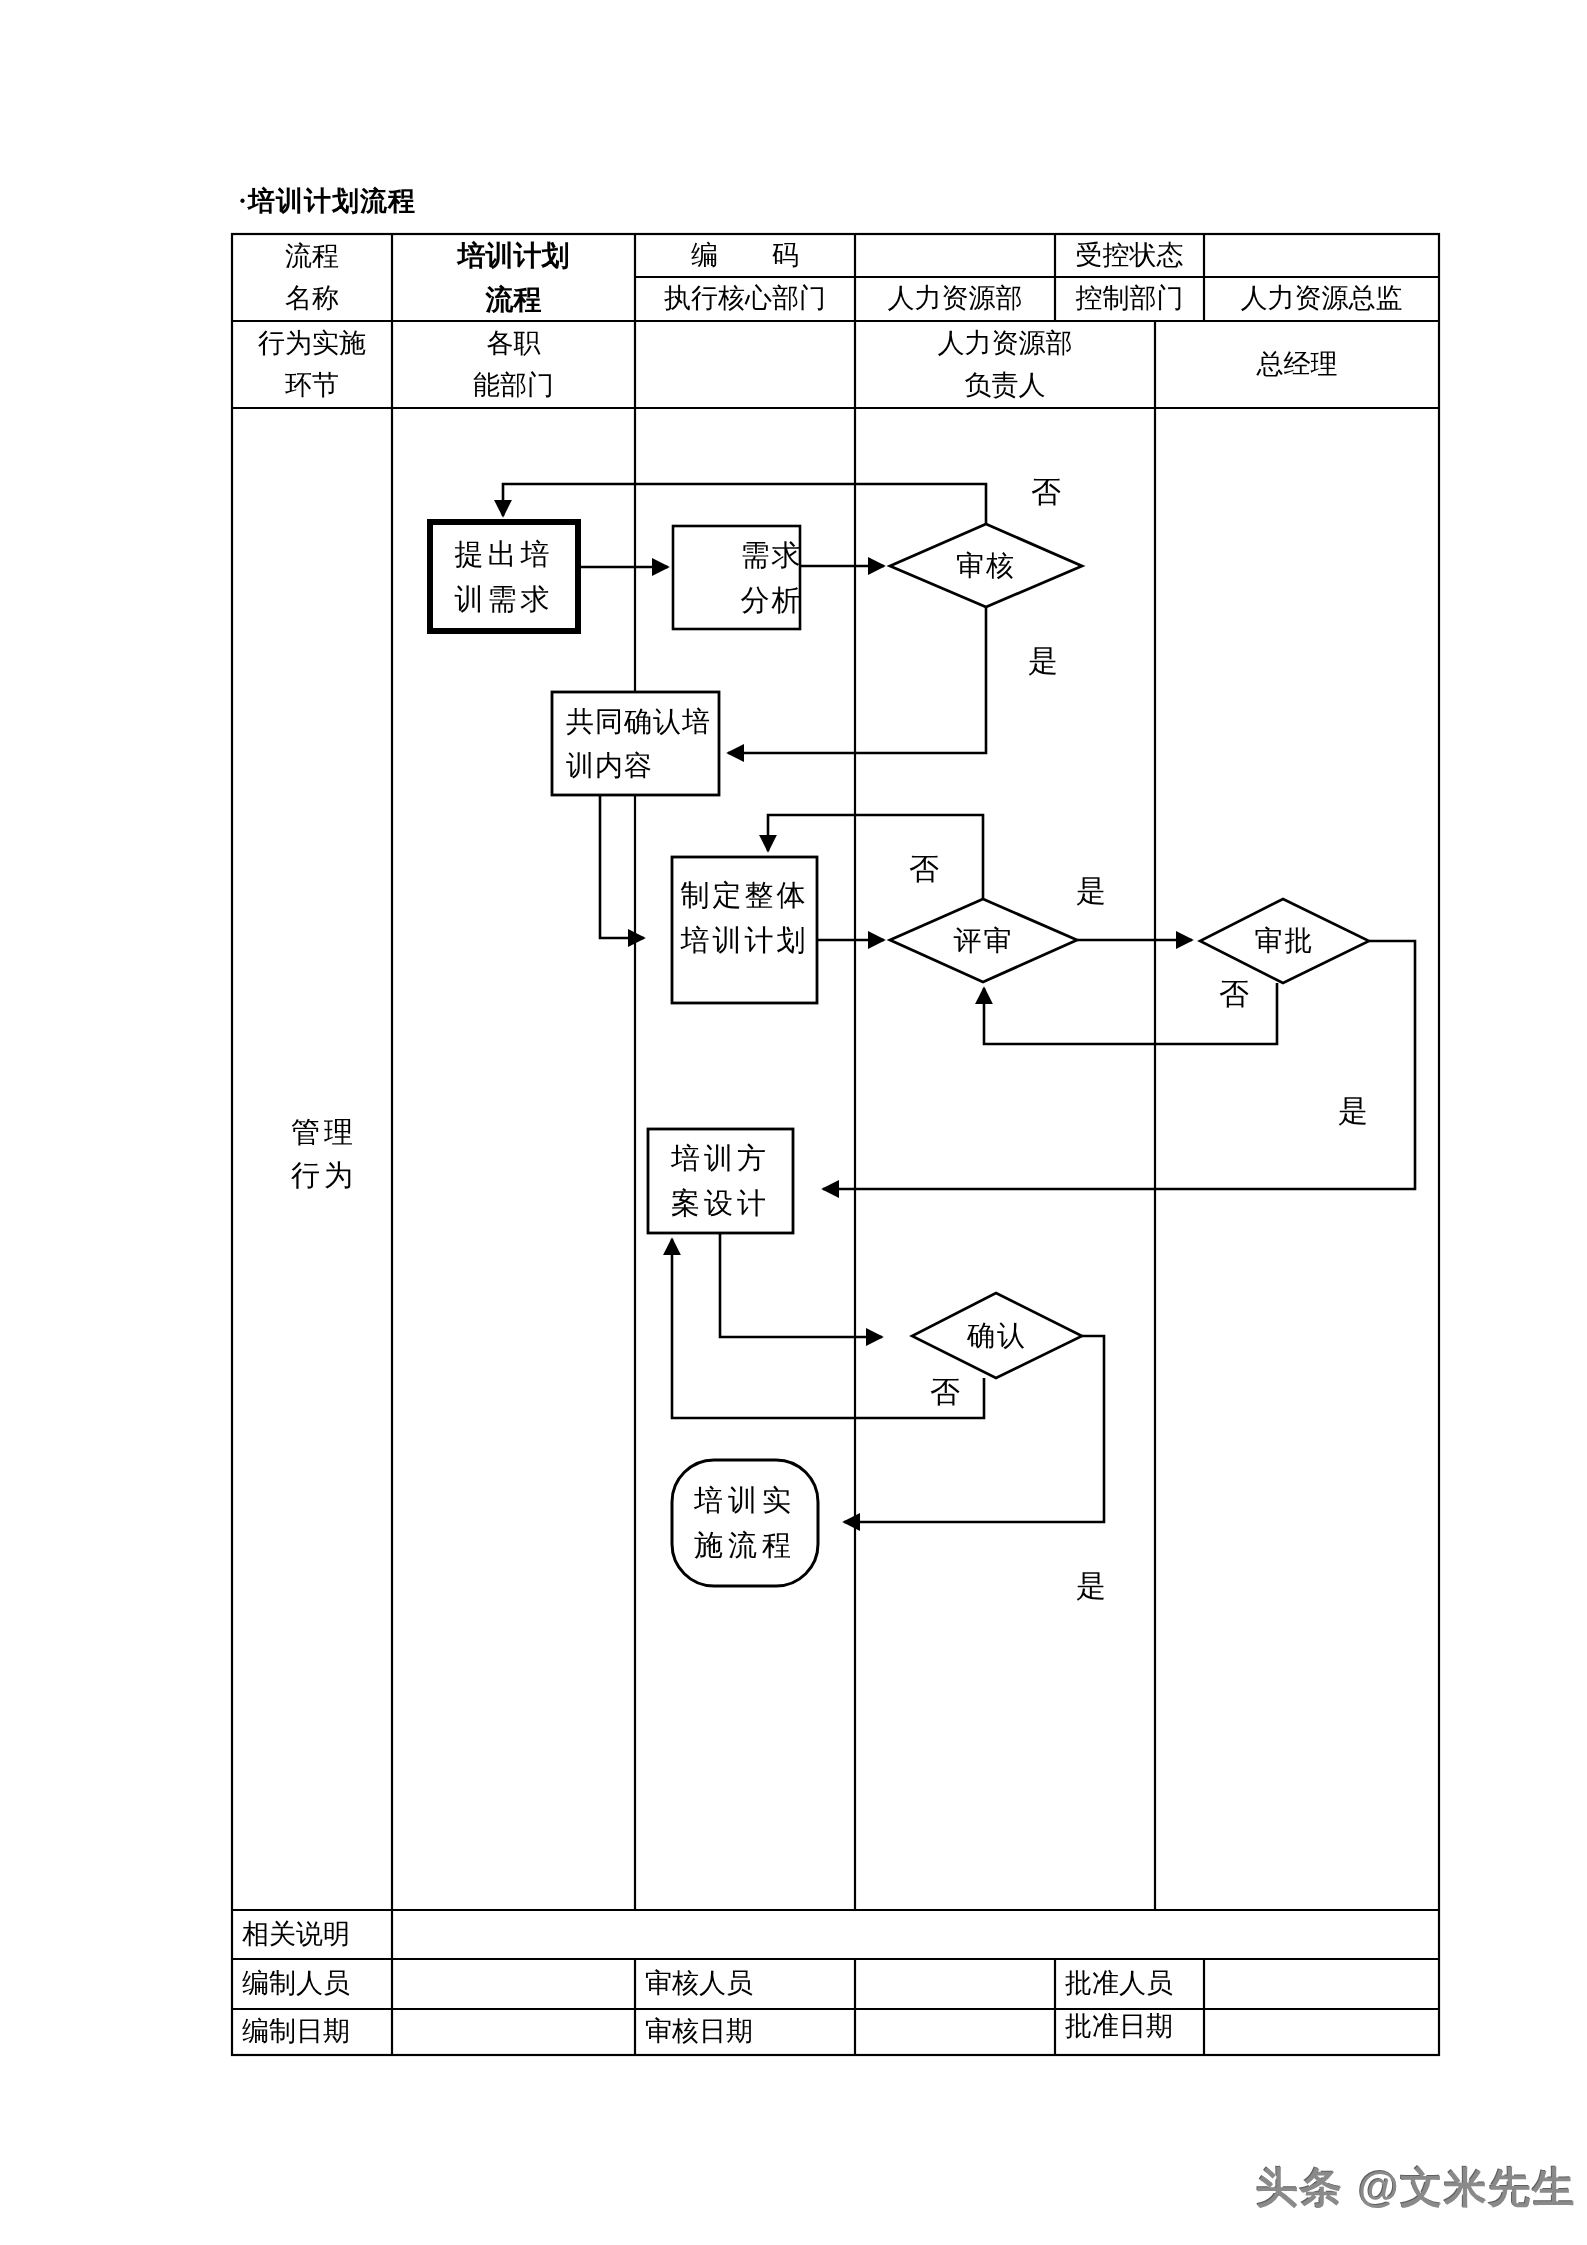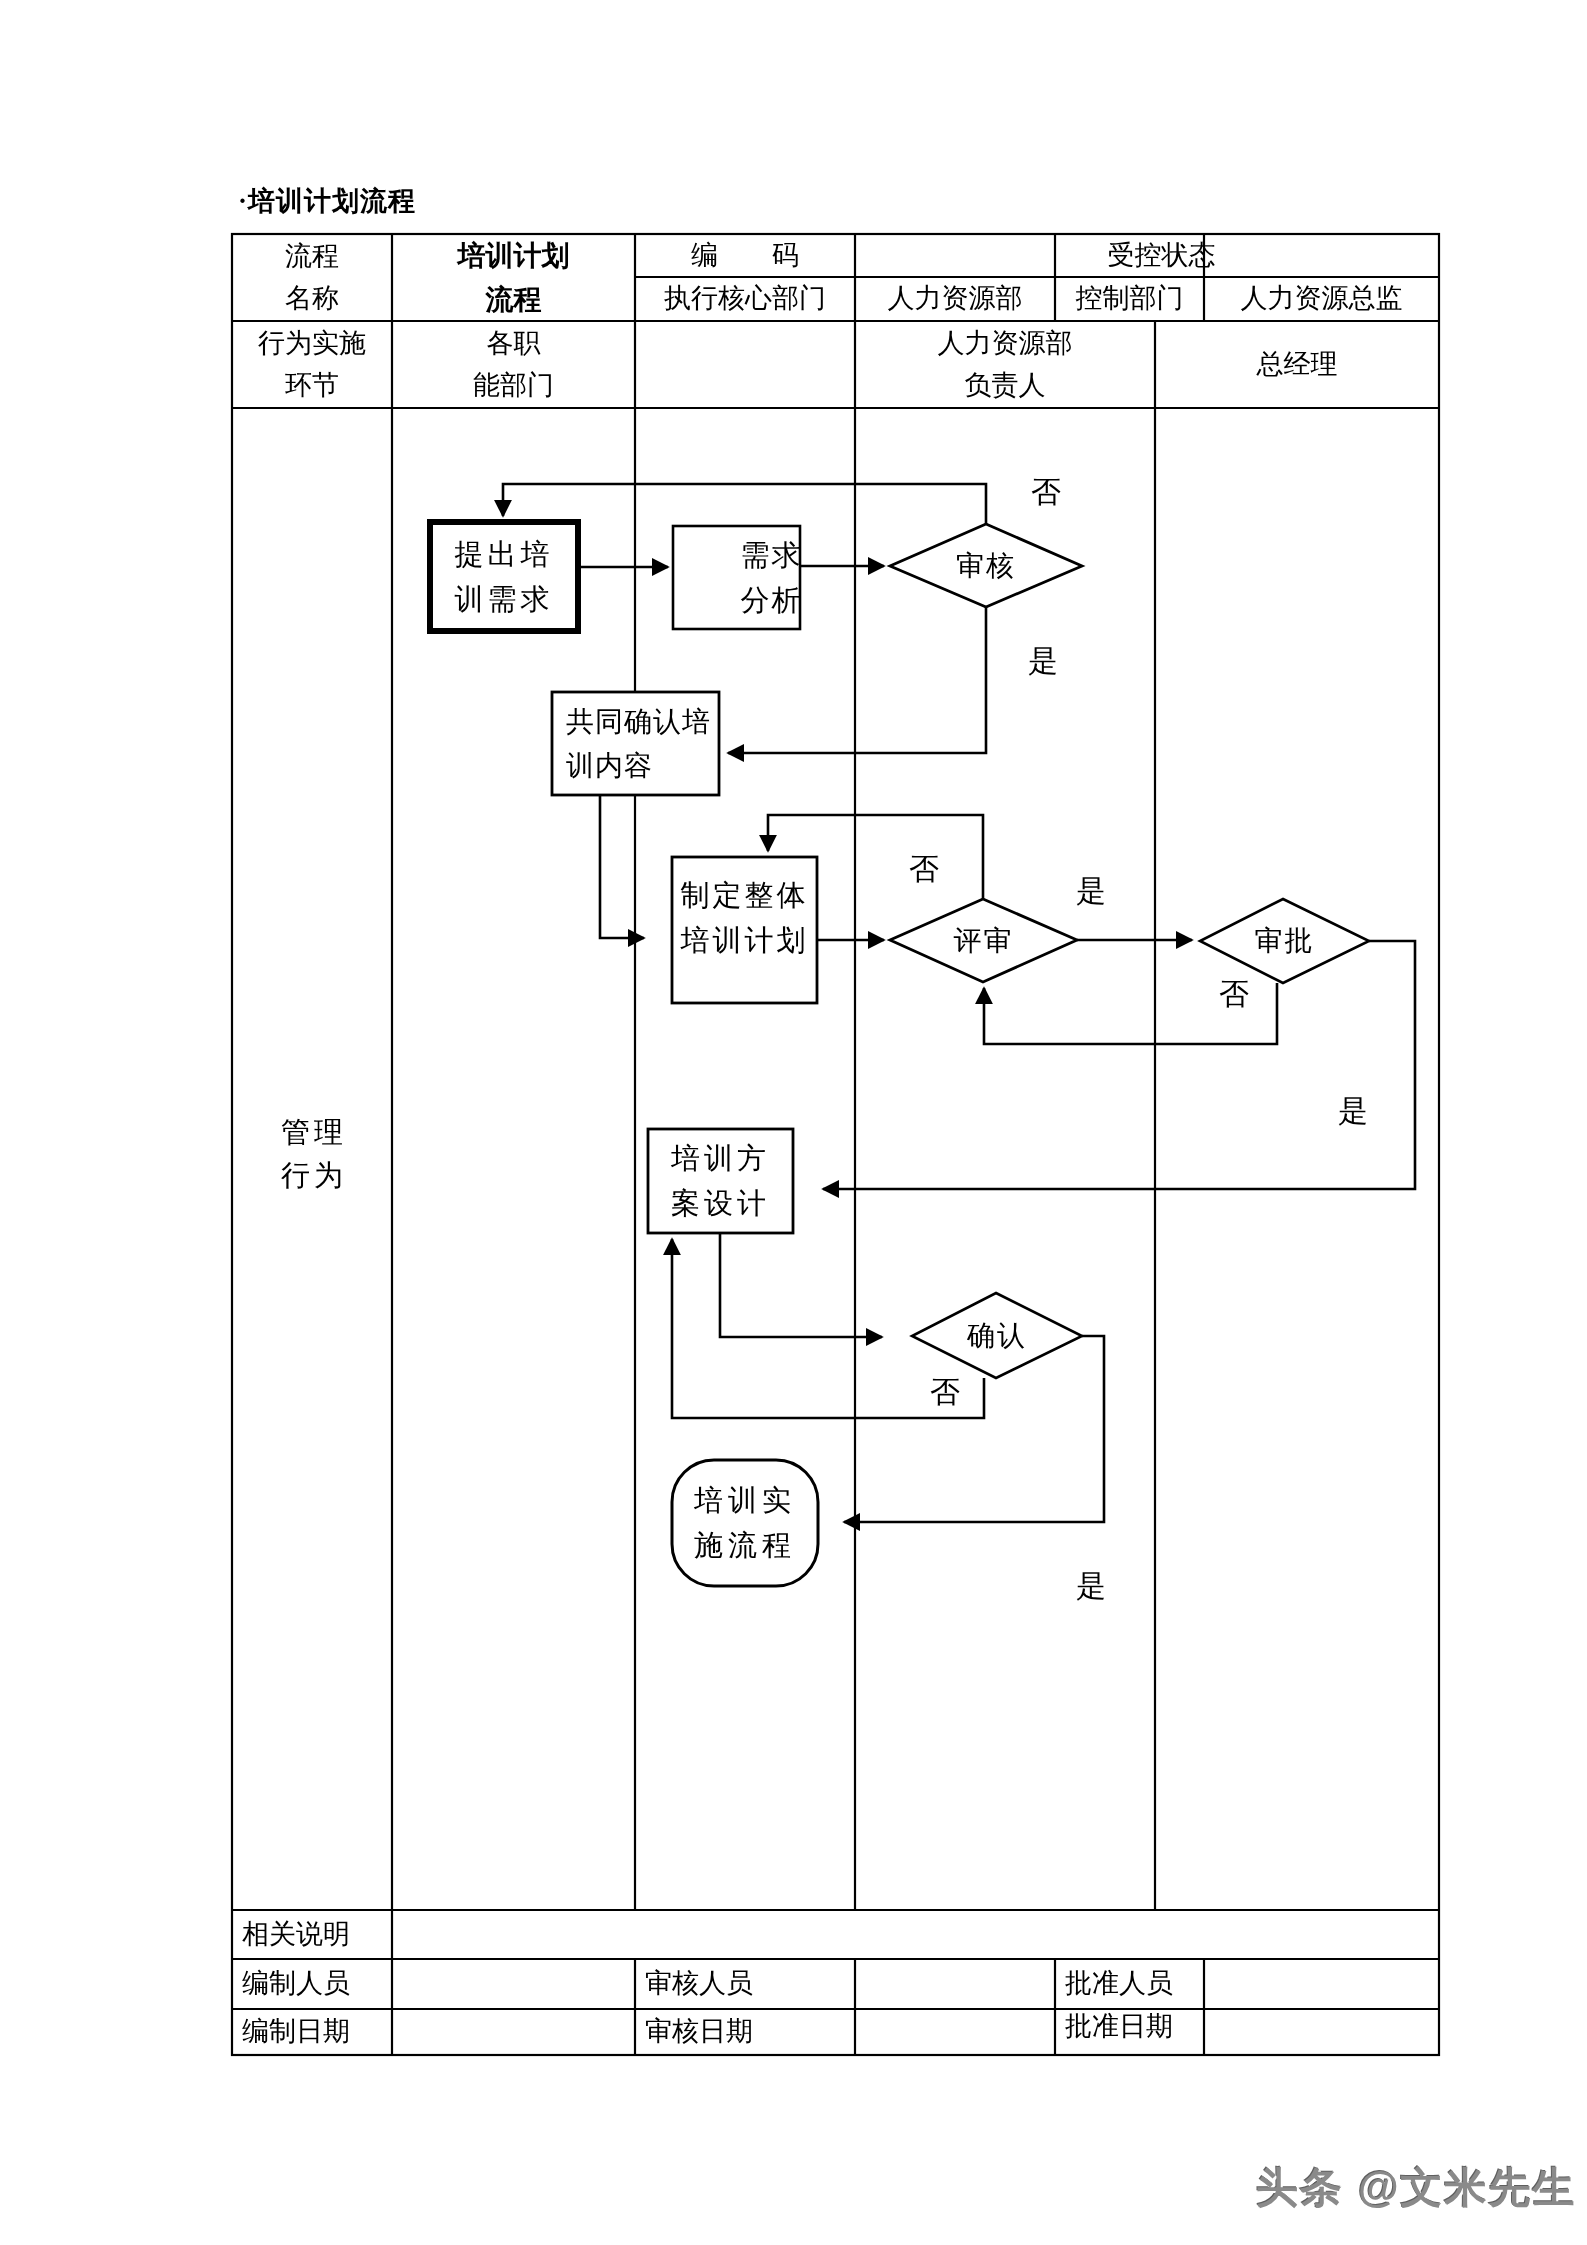--- a/index.html
+++ b/index.html
@@ -22,21 +22,21 @@
   }
   .node-label.top-align{align-items:flex-start;padding-top:14px;box-sizing:border-box;}
   .node-label.left-align{justify-content:flex-start;text-align:left;padding-left:12px;box-sizing:border-box;letter-spacing:1px;}
   .diamond-label{
     position:absolute;display:flex;align-items:center;justify-content:center;
     font-size:28px;letter-spacing:2px;
   }
   .yn{position:absolute;transform:translate(-50%,-50%);font-size:30px;}
   .doc-title{position:absolute;left:238px;top:183px;font-size:27px;font-weight:bold;letter-spacing:1px;}
   .flow-row-label{
-    position:absolute;left:234px;top:1098px;width:160px;height:112px;
+    position:absolute;left:244px;top:1098px;width:160px;height:112px;
     display:flex;align-items:center;justify-content:center;
     white-space:pre-line;text-align:center;font-size:29px;line-height:1.5;letter-spacing:4px;
   }
   .watermark{
     position:absolute;left:1256px;top:2160px;font-size:42px;font-weight:bold;
     color:#8a8a8a;letter-spacing:2px;
     font-family:"Liberation Sans","DejaVu Sans",sans-serif;
     text-shadow:2px 2px 0 #ffffff,-1px -1px 0 #5f5f5f;
   }
 </style>
@@ -102,21 +102,21 @@
       <path d="M984 1378 V1418 H672 V1239" marker-end="url(#arr)"></path>
       <path d="M1082 1336 H1104 V1522 H844" marker-end="url(#arr)"></path>
     </g>
   </svg>
 
   <div class="cell" style="left:232px;top:234px;width:160px;height:87px;">流程
 名称</div>
   <div class="cell bold" style="left:392px;top:234px;width:243px;height:87px;font-size:28px;">培训计划
 流程</div>
   <div class="cell" style="left:635px;top:234px;width:220px;height:43px;">编　　码</div>
-  <div class="cell" style="left:1055px;top:234px;width:149px;height:43px;margin-left:32px;">受控状态</div>
+  <div class="cell" style="left:1055px;top:234px;width:149px;height:43px;">受控状态</div>
   <div class="cell" style="left:635px;top:277px;width:220px;height:44px;">执行核心部门</div>
   <div class="cell" style="left:855px;top:277px;width:200px;height:44px;">人力资源部</div>
   <div class="cell" style="left:1055px;top:277px;width:149px;height:44px;">控制部门</div>
   <div class="cell" style="left:1204px;top:277px;width:235px;height:44px;">人力资源总监</div>
 
   <div class="cell" style="left:232px;top:321px;width:160px;height:87px;">行为实施
 环节</div>
   <div class="cell" style="left:392px;top:321px;width:243px;height:87px;">各职
 能部门</div>
   <div class="cell" style="left:855px;top:321px;width:300px;height:87px;">人力资源部

